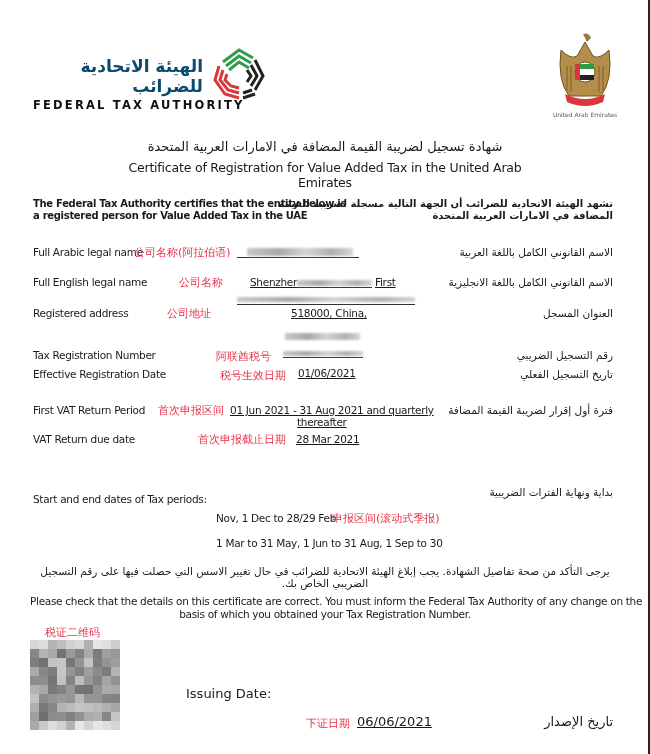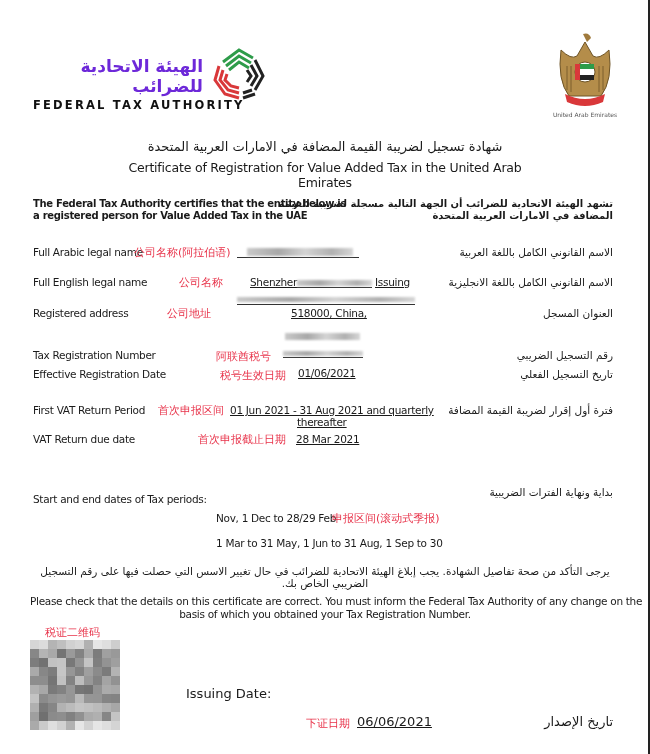--- a/index.html
+++ b/index.html
@@ -9,21 +9,21 @@
           border-right: 2px solid #222; background: #fff; }
   .abs { position: absolute; }
   .t { font-size: 10.5px; letter-spacing: -0.3px; white-space: nowrap; }
   .ar { font-size: 10.5px; direction: rtl; text-align: left; white-space: nowrap; }
   .red { color: #e8334a; font-size: 11px; white-space: nowrap; }
   .u { text-decoration: underline; }
   .blur { background: linear-gradient(90deg,#c9c9c9,#a8a8a8 30%,#d4d4d4 55%,#b0b0b0 80%,#d6d6d6);
           filter: blur(1.2px); height: 8px; }
   .uline { border-bottom: 1px solid #333; }
   
-  .fta-ar { font-size: 17px; font-weight: bold; direction: rtl; letter-spacing: 0.5px; color:#6d28d9; }
+  .fta-ar { font-size: 17px; font-weight: bold; direction: rtl; letter-spacing: 0.5px; color:#0c4a6e; }
   .fta-en { font-size: 11.5px; font-weight: bold; letter-spacing: 2.2px; color:#111; }
   .title-ar { font-size: 13px; direction: rtl; text-align:center; }
   .title-en { font-size: 12.5px; letter-spacing: -0.2px; text-align:center; }
   .qr { display: grid; grid-template-columns: repeat(10, 9px); grid-template-rows: repeat(10, 9px);
         filter: blur(0.6px); }
   .qr span { display:block; }
   .issue { font-size: 13px; }
 </style>
 </head>
 <body>
@@ -84,21 +84,21 @@
   <div class="abs red" style="left:134px;top:245px;">公司名称(阿拉伯语)</div>
   <div class="abs uline" style="left:237px;top:246px;width:122px;height:11px;">
     <div class="blur" style="margin:2px 6px 0 10px;"></div>
   </div>
   <div class="abs ar" style="right:35px;top:246px;">الاسم القانوني الكامل باللغة العربية</div>
 
   <div class="abs t" style="left:33px;top:276px;">Full English legal name</div>
   <div class="abs red" style="left:179px;top:275px;">公司名称</div>
   <div class="abs t" style="left:250px;top:276px;">
     <span class="u">Shenzher</span><span style="display:inline-block;width:75px;height:8px;vertical-align:middle;border-bottom:1px solid #333;"><span class="blur" style="display:block;height:6px;margin-top:1px;"></span></span>
-    <span class="u">Issuing</span>
+    <span class="u">First</span>
   </div>
   <div class="abs ar" style="right:35px;top:276px;">الاسم القانوني الكامل باللغة الانجليزية</div>
 
   <div class="abs t" style="left:33px;top:307px;">Registered address</div>
   <div class="abs red" style="left:167px;top:306px;">公司地址</div>
   <div class="abs uline" style="left:237px;top:296px;width:178px;height:8px;">
     <div class="blur" style="height:5px;margin-top:1px;"></div>
   </div>
   <div class="abs t u" style="left:291px;top:307px;">518000, China,</div>
   <div class="abs ar" style="right:35px;top:307px;">العنوان المسجل</div>

